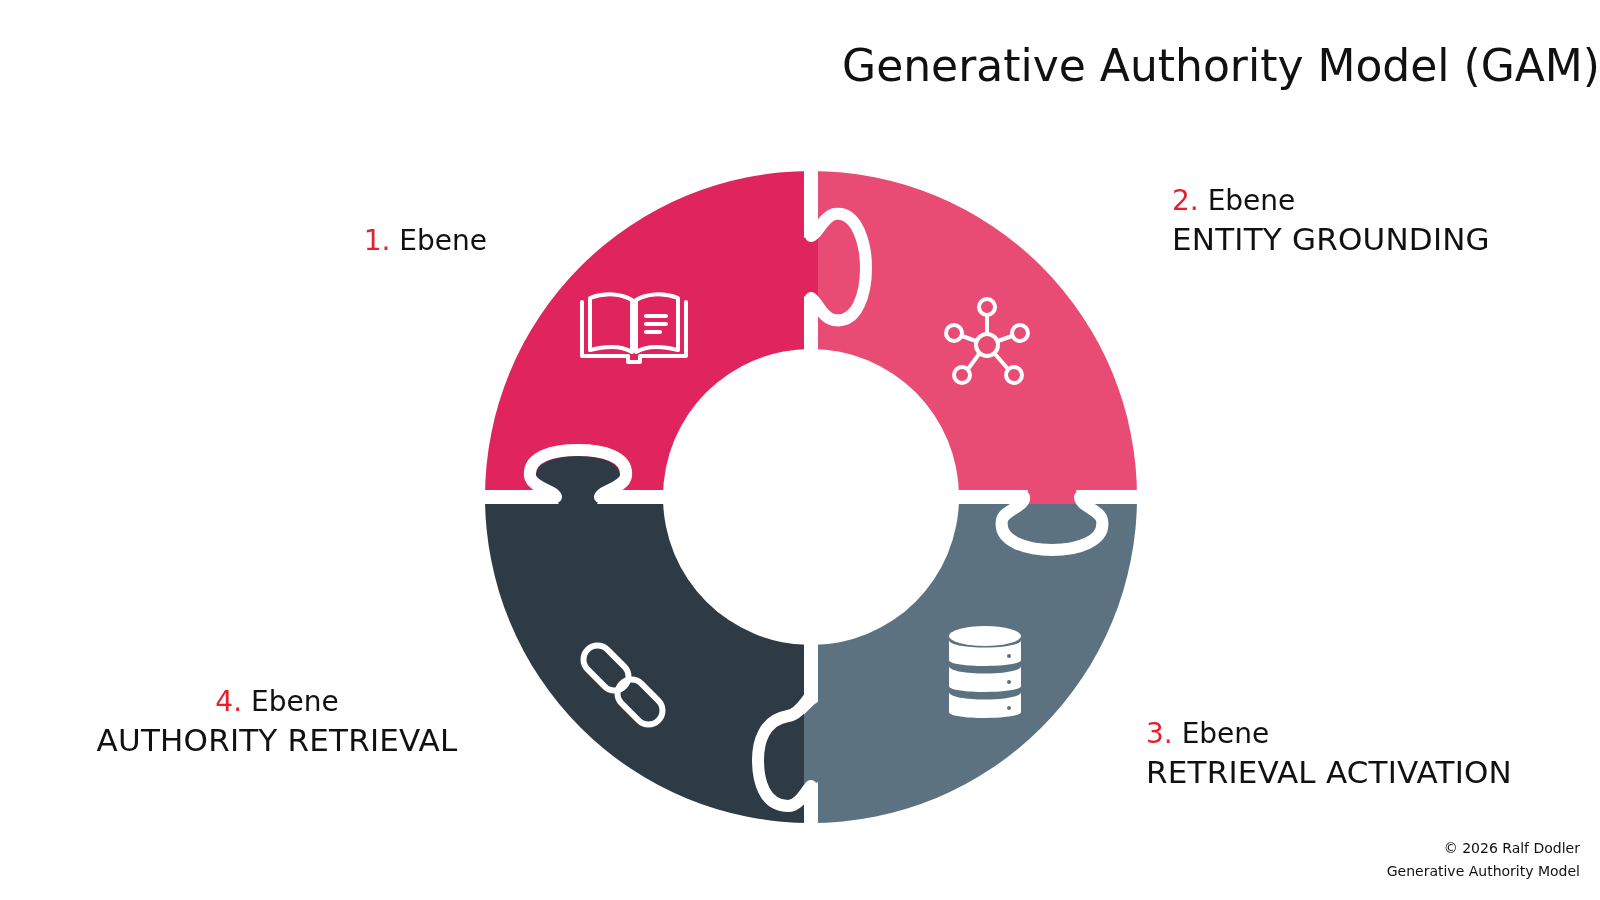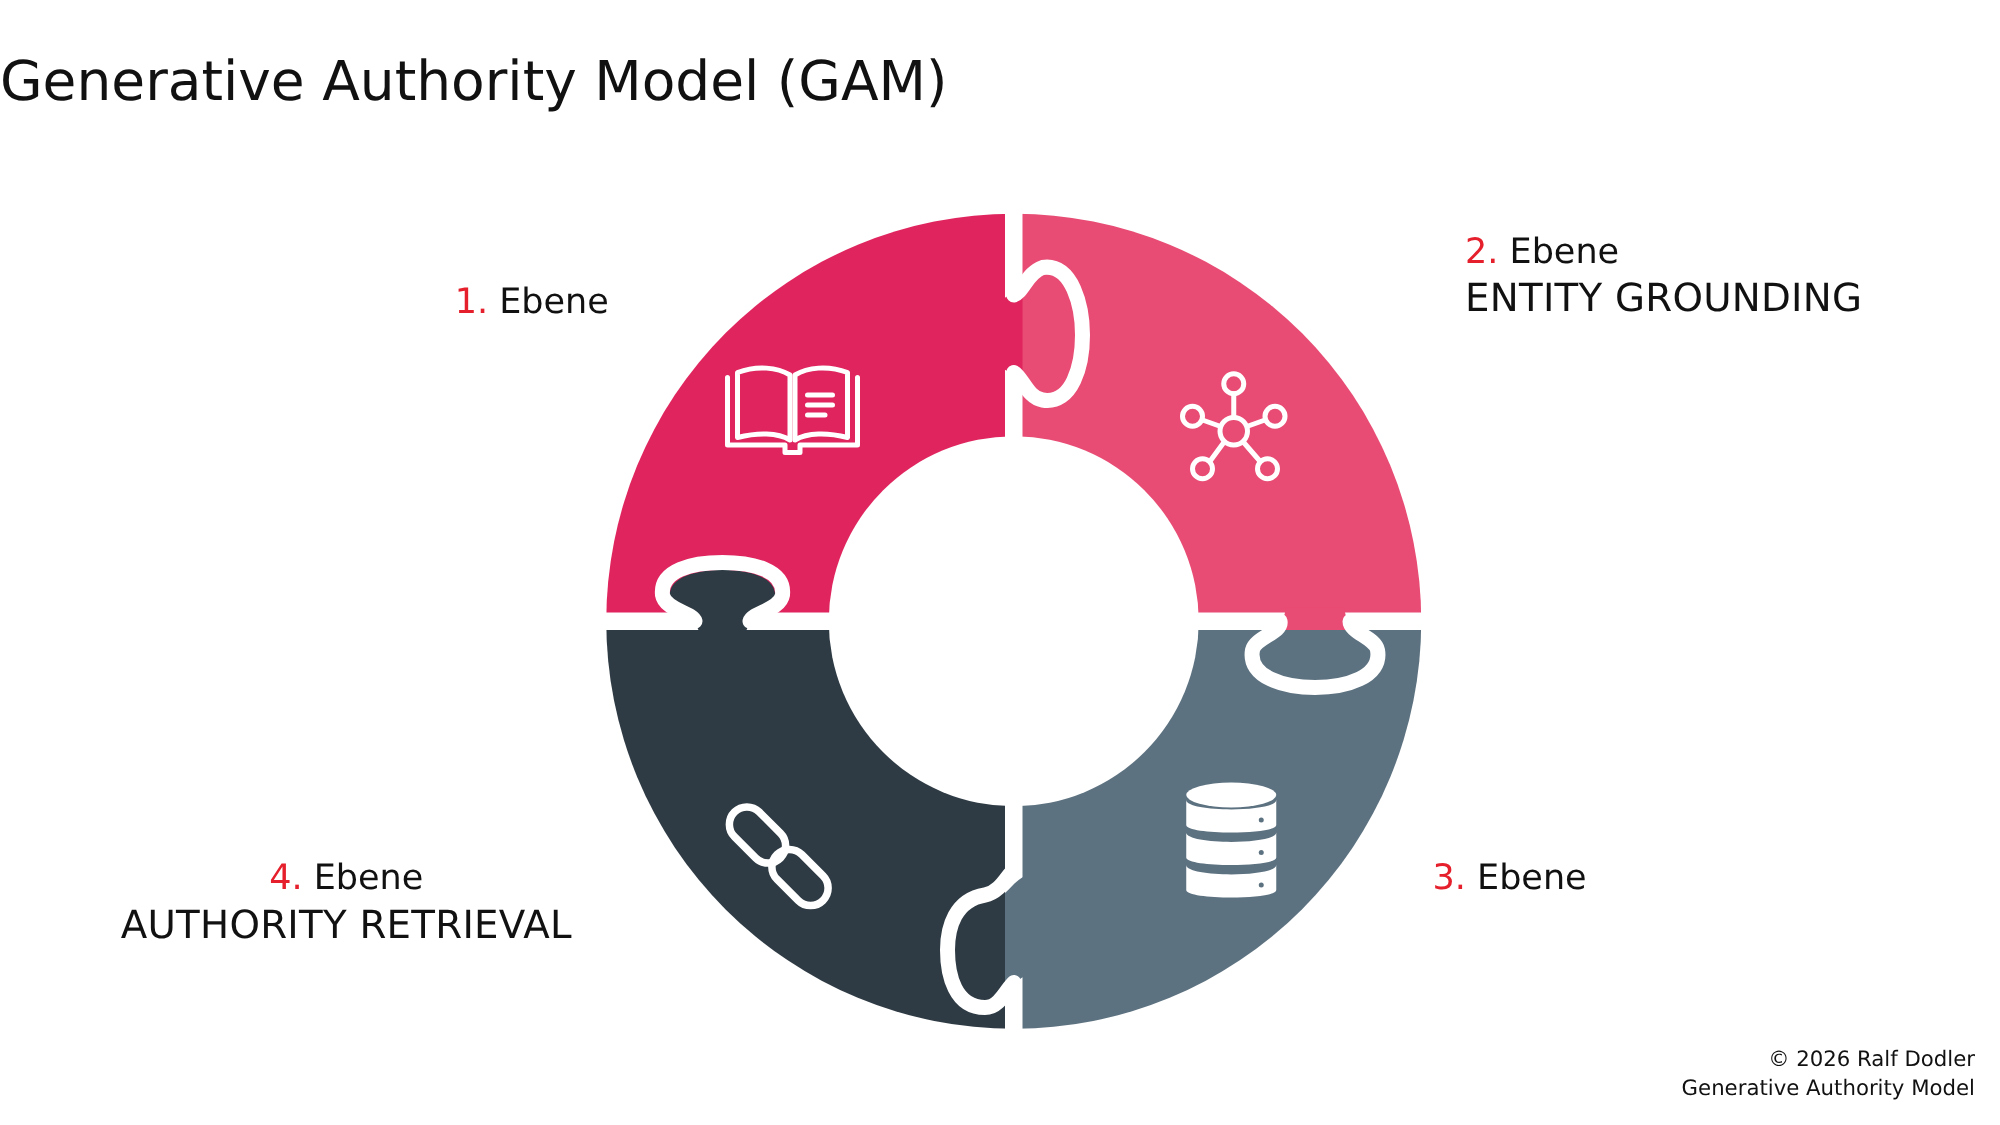--- a/index.html
+++ b/index.html
@@ -1,32 +1,32 @@
 <!DOCTYPE html>
 <html><head>
 <meta charset="utf-8">
 <style>
   html, body { margin:0; padding:0; background:#ffffff; }
   body { width:1600px; height:900px; position:relative; overflow:hidden;
          font-family:"DejaVu Sans", "Liberation Sans", sans-serif; color:#111; }
-  .title { position:absolute; left:0; width:1600px; top:40px; text-align:left;
+  .title { position:absolute; left:0; width:1600px; top:40px; text-align:right;
            font-size:44px; font-weight:400; letter-spacing:0px; color:#111; }
   .label { position:absolute; width:420px; }
   .label.left { text-align:right; }
   .label.right { text-align:left; }
   .label .lvl { font-size:28px; line-height:36px; }
   .label .lvl .num { color:#e5202c; }
   .label .name { font-size:31px; line-height:40px; letter-spacing:0.2px; }
   #l1 { left:67px; top:183px;margin-top:40px; }
   #l2 { left:1172px; top:183px; }
-  #l3 { left:1146px; top:684px; }
+  #l3 { left:1146px; top:716px; }
   #l4 { left:67px; top:684px;text-align:center; }
   .diagram { position:absolute; left:0; top:0; }
   .footer { position:absolute; right:20px; top:837px; text-align:right;
-            font-size:17px; line-height:23px; color:#111; }
+            font-size:14px; line-height:23px; color:#111; }
 </style>
 </head>
 <body>
 
 <div class="title">Generative Authority Model (GAM)</div>
 
 <svg class="diagram" width="1600" height="900" viewBox="0 0 1600 900">
   <defs>
     <mask id="ringMask">
       <rect x="0" y="0" width="1600" height="900" fill="white"></rect>
@@ -112,20 +112,21 @@
   <div class="lvl"><span class="num">1.</span> <span>Ebene</span></div>
 </div>
 
 <div class="label right" id="l2">
   <div class="lvl"><span class="num">2.</span> <span>Ebene</span></div>
   <div class="name">ENTITY GROUNDING</div>
 </div>
 
 <div class="label right" id="l3">
   <div class="lvl"><span class="num">3.</span> <span>Ebene</span></div>
+  <div class="name">RETRIEVAL ACTIVATION</div>
 </div>
 
 <div class="label left" id="l4">
   <div class="lvl"><span class="num">4.</span> <span>Ebene</span></div>
   <div class="name">AUTHORITY RETRIEVAL</div>
 </div>
 
 <div class="footer">
   <div>© 2026 Ralf Dodler</div>
   <div>Generative Authority Model</div>

